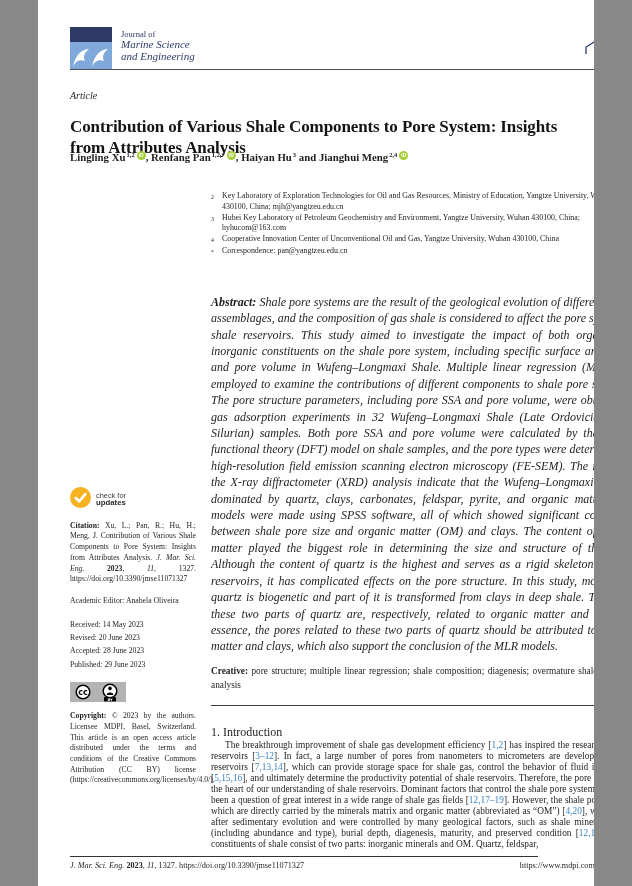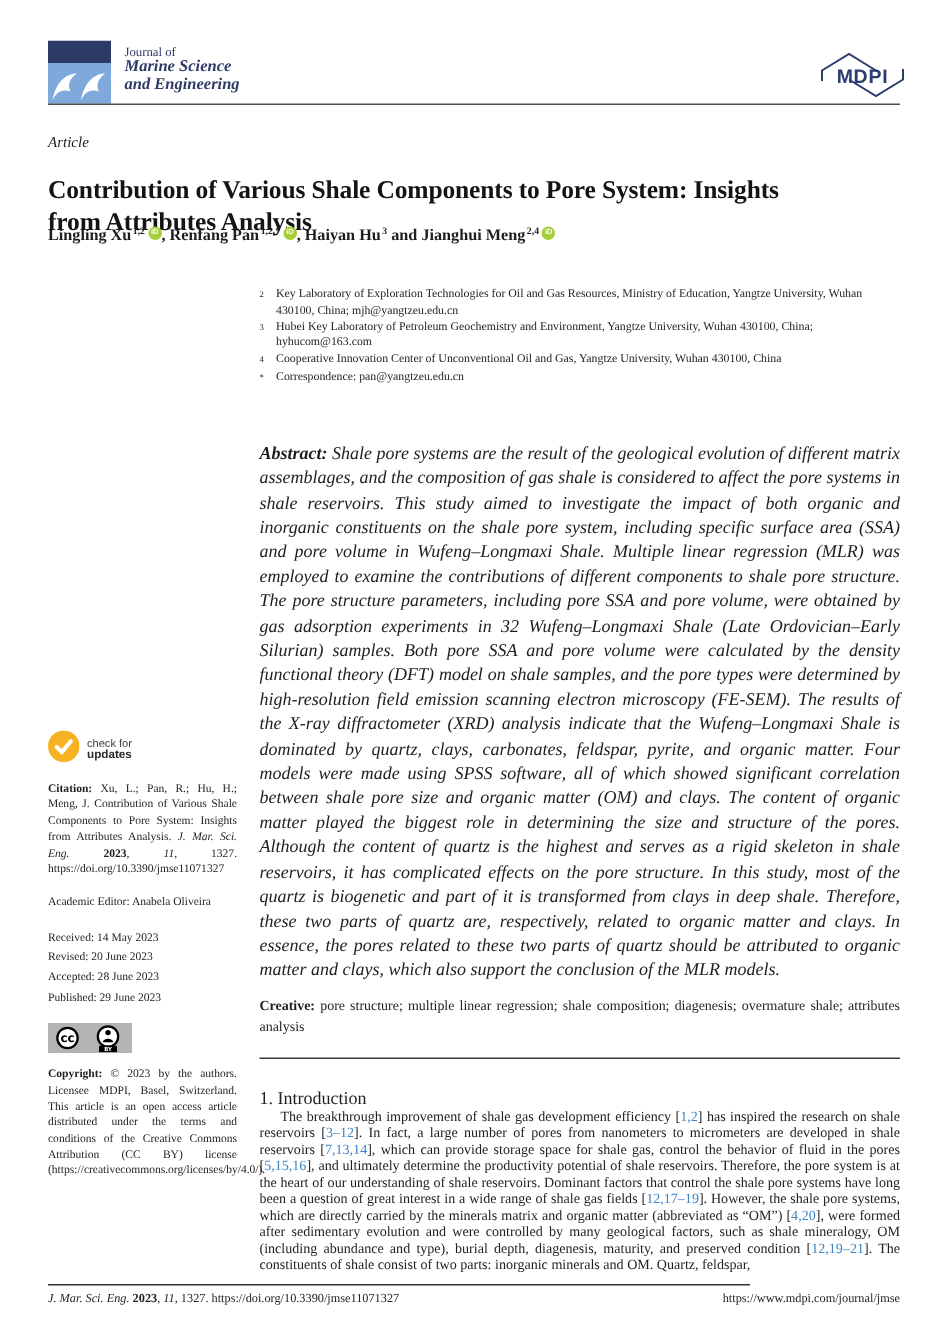--- a/index.html
+++ b/index.html
@@ -1,24 +1,24 @@
 <!DOCTYPE html>
 <html><head>
 <meta charset="utf-8">
 <style>
   html,body{margin:0;padding:0;background:#888;}
-  .page{position:relative;width:632px;height:886px;background:#ffffff;margin:0 auto;
+  .page{position:relative;width:556px;height:886px;background:#ffffff;margin:0 auto;
         font-family:"Liberation Serif",serif;color:#1e1e1e;overflow:hidden;}
 
   
   .jlogo{position:absolute;left:32px;top:27px;display:flex;gap:9px;align-items:flex-start;}
   .jlogo svg{width:42px;height:42px;display:block;}
   .jlogo-text{padding-top:3px;color:#2d3a66;}
   .jlogo-of{font-size:8.5px;line-height:9px;}
-  .jlogo-name{font-size:11px;font-weight:bold;font-style:italic;line-height:11.5px;}
+  .jlogo-name{font-size:11px;font-weight:normal;font-style:italic;line-height:11.5px;}
   .mdpi{position:absolute;left:546px;top:33px;width:58px;height:34px;}
   .mdpi svg{position:absolute;left:0;top:0;}
   .hrule{position:absolute;left:32px;top:69px;width:568px;border-top:1.7px solid #4f4f4f;}
 
   .article-type{position:absolute;left:32px;top:90px;font-size:10px;font-style:italic;}
   .title{position:absolute;left:32px;top:116px;width:500px;font-size:17px;font-weight:bold;
          line-height:21px;color:#141414;letter-spacing:-0.1px;}
   .authors{position:absolute;left:32px;top:151px;width:568px;font-size:10.8px;font-weight:bold;}
   .sup{font-size:6.5px;vertical-align:4px;margin-left:1px;}
   .orcid{display:inline-block;width:9px;height:9px;border-radius:50%;background:#a6ce39;color:#fff;

